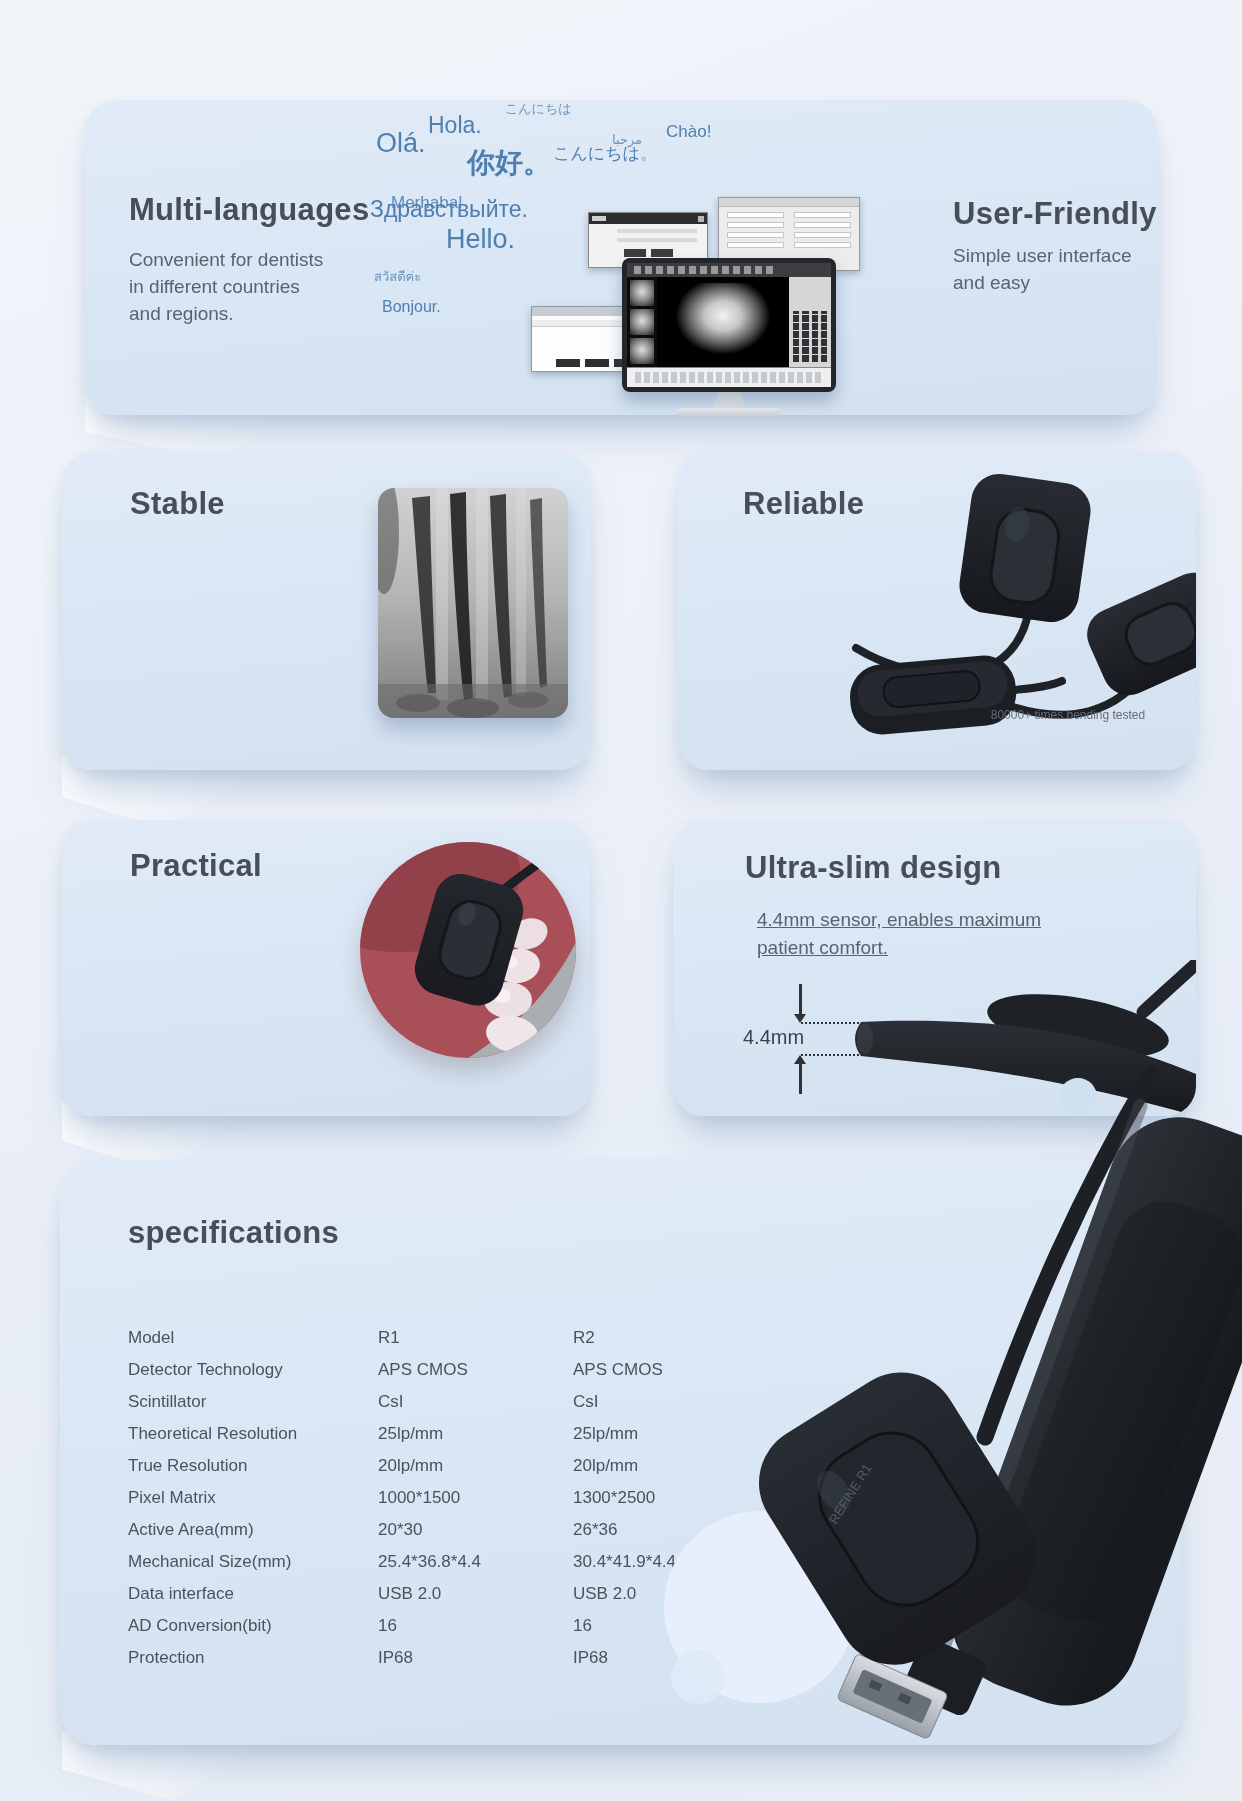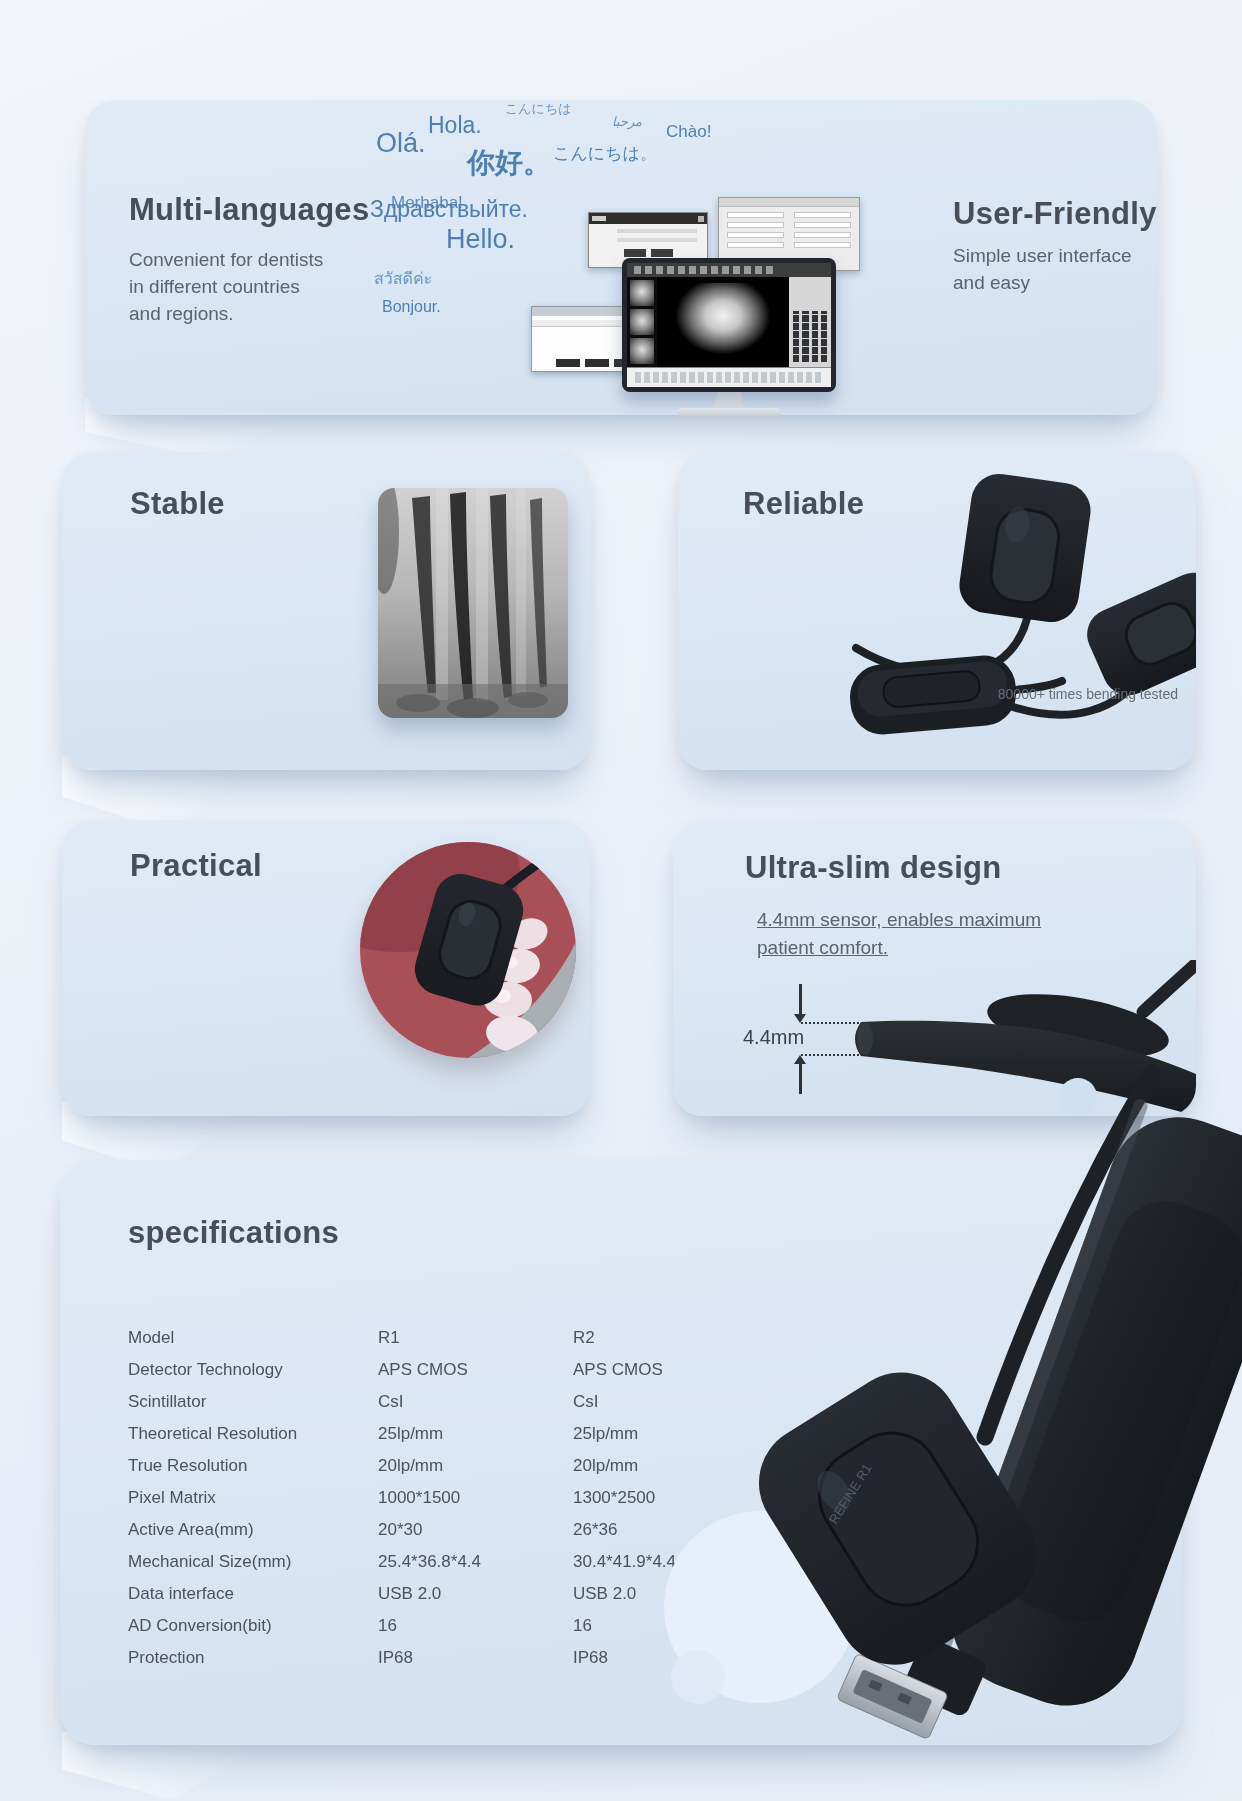--- a/index.html
+++ b/index.html
@@ -25,24 +25,24 @@
   .uf-body{left:868px;top:142px;line-height:27px;}
   .g{position:absolute;color:#4e7fb0;white-space:nowrap;}
   .g0{left:343px;top:12px;font-size:23px;}
   .g1{left:291px;top:28px;font-size:27px;}
   .g2{left:382px;top:44px;font-size:28px;font-weight:bold;}
   .g3{left:468px;top:42px;font-size:17px;}
   .g4{left:581px;top:22px;font-size:17px;}
   .g5{left:306px;top:70px;font-size:17px;opacity:.9;margin-top:23px;}
   .g6{left:285px;top:96px;font-size:23px;}
   .g7{left:361px;top:124px;font-size:27px;}
-  .g8{left:289px;top:166px;font-size:16px;opacity:.8;}
+  .g8{left:289px;top:166px;font-size:13px;opacity:.8;}
   .g9{left:297px;top:198px;font-size:16px;}
   .g10{left:420px;top:0px;font-size:13px;opacity:.8;}
-  .g11{left:527px;top:14px;font-size:13px;opacity:.8;font-style:italic;}
+  .g11{left:527px;top:32px;font-size:13px;opacity:.8;}
   
   .dlg{position:absolute;box-shadow:0 3px 7px rgba(20,40,70,.28);}
   .dlg-form{left:633px;top:97px;width:140px;height:72px;background:#ececec;border:1px solid #9a9a9a;}
   .dlg-form .bar{height:8px;background:#d6d6d6;border-bottom:1px solid #bbb;}
   .dlg-form .cols{display:flex;gap:10px;padding:5px 8px;}
   .dlg-form .col{flex:1;}
   .dlg-form .f{height:4px;background:#fff;border:1px solid #c5c5c5;margin-bottom:4px;}
   .dlg-login{left:503px;top:112px;width:118px;height:54px;background:#f2f2f2;border:1px solid #888;}
   .dlg-login .bar{height:11px;background:#2e2e2e;display:flex;align-items:center;justify-content:space-between;padding:0 3px;}
   .dlg-login .bar i{display:block;width:14px;height:5px;background:#cfcfcf;}
@@ -73,21 +73,21 @@
   .m-stand{position:absolute;left:628px;top:292px;width:32px;height:17px;background:linear-gradient(#b9c0c8,#d6dbe1);clip-path:polygon(15% 0,85% 0,100% 100%,0 100%);}
   .m-base{position:absolute;left:592px;top:308px;width:104px;height:9px;border-radius:5px;background:linear-gradient(#e3e7ec,#c3cad2);}
   
   .card-stable{left:62px;top:452px;width:528px;height:318px;}
   .st-title{left:68px;top:34px;}
   .st-body{left:68px;top:86px;line-height:31px;}
   .xray{position:absolute;left:316px;top:36px;width:190px;height:230px;border-radius:16px;overflow:hidden;box-shadow:0 12px 20px rgba(90,110,140,.35);}
   .card-rel{left:678px;top:452px;width:518px;height:318px;overflow:hidden;}
   .rl-title{left:65px;top:34px;}
   .rl-body{left:65px;top:86px;line-height:31px;}
-  .rl-caption{position:absolute;right:18px;top:234px;width:220px;text-align:right;font-size:14px;color:#666d76;}
+  .rl-caption{position:absolute;right:18px;top:256px;width:220px;text-align:center;font-size:12px;color:#666d76;}
   .rel-art{position:absolute;inset:0;width:100%;height:100%;}
   
   .card-pr{left:62px;top:820px;width:528px;height:296px;}
   .pr-title{left:68px;top:28px;}
   .pr-body{left:68px;top:84px;line-height:27px;}
   .pcircle{position:absolute;left:298px;top:22px;width:216px;height:216px;border-radius:50%;overflow:hidden;box-shadow:0 14px 22px rgba(110,85,95,.28);}
   .card-us{left:673px;top:820px;width:523px;height:296px;overflow:hidden;}
   .us-title{left:72px;top:30px;}
   .us-body{left:84px;top:86px;line-height:28px;text-decoration:underline;}
   .us-dim{position:absolute;left:70px;top:206px;font-size:20px;color:#3c424a;}

